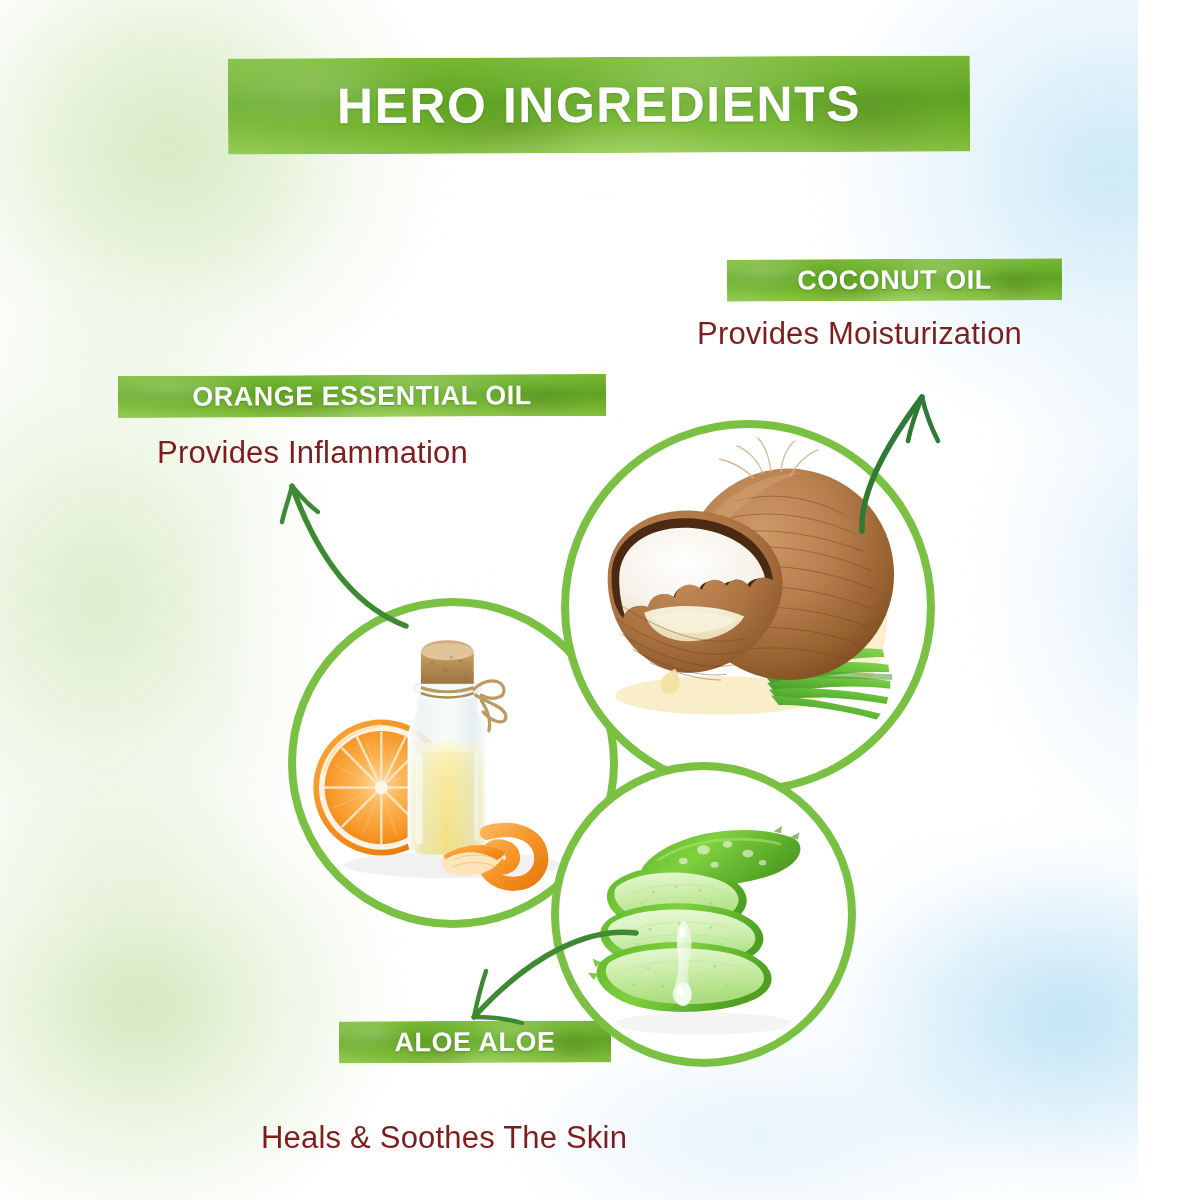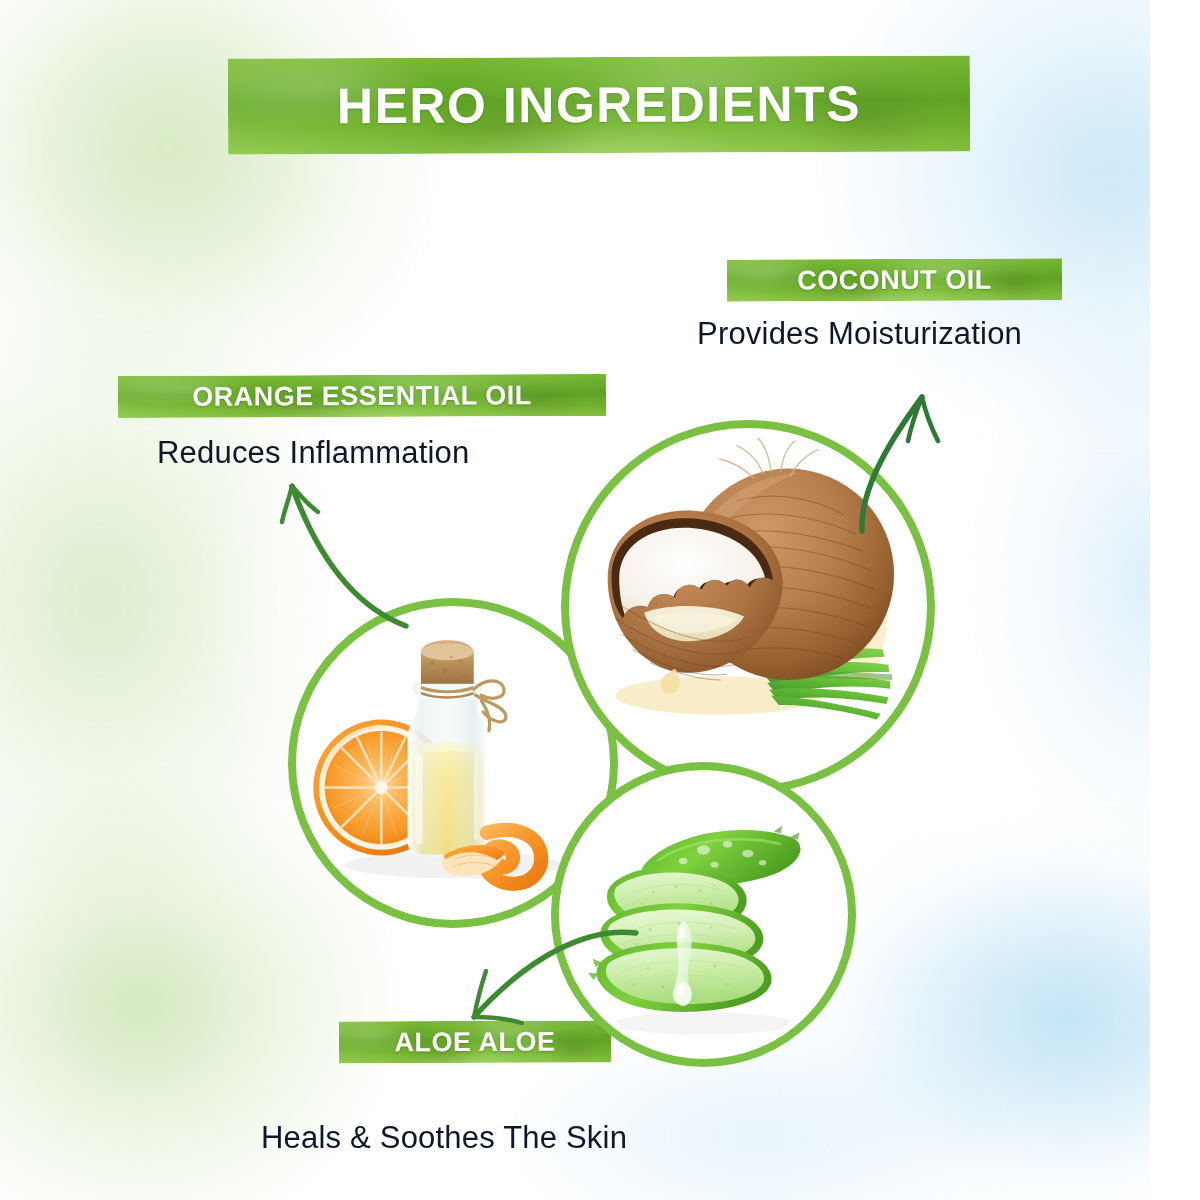--- a/index.html
+++ b/index.html
@@ -9,21 +9,20 @@
   }
   body {
     font-family: "Liberation Sans", sans-serif;
   }
   .canvas {
     position: relative;
     width: 1138px;
     height: 1200px;
     overflow: hidden;
     background: #ffffff;
-    padding-left: 12px;
   }
 
   
   .bg-layer {
     position: absolute;
     inset: 0;
     pointer-events: none;
   }
   .wash {
     position: absolute;
@@ -153,21 +152,21 @@
   #hero-banner .brush-text { font-size: 50px; }
 
   
   .chip { height: 42px; font-size: 27px; padding: 0 16px; }
   #chip-coconut { left: 727px; top: 259px; width: 303px; }
   #chip-orange  { left: 118px; top: 375px; width: 456px; }
   #chip-aloe    { left: 339px; top: 1021px; width: 240px; }
 
   .subtitle {
     position: absolute;
-    color: #0f172a;
+    color: #7f1d1d;
     font-size: 31px;
     font-weight: normal;
     white-space: nowrap;
     letter-spacing: 0.2px;
   }
   #sub-coconut { left: 697px; top: 316px; }
   #sub-orange  { left: 157px; top: 435px; }
   #sub-aloe    { left: 261px; top: 1072px; margin-top: 48px; }
 
   
@@ -607,20 +606,20 @@
   </svg>
 
   <div class="brush chip" id="chip-coconut">
     <span class="brush-text">COCONUT OIL</span>
   </div>
   <div class="subtitle" id="sub-coconut">Provides Moisturization</div>
 
   <div class="brush chip" id="chip-orange">
     <span class="brush-text">ORANGE ESSENTIAL OIL</span>
   </div>
-  <div class="subtitle" id="sub-orange">Reduces Inflammation</div>
+  <div class="subtitle" id="sub-orange">Provides Inflammation</div>
 
   <div class="brush chip" id="chip-aloe">
     <span class="brush-text">ALOE ALOE</span>
   </div>
   <div class="subtitle" id="sub-aloe">Heals &amp; Soothes The Skin</div>
 
 </div>
 
 </body></html>

